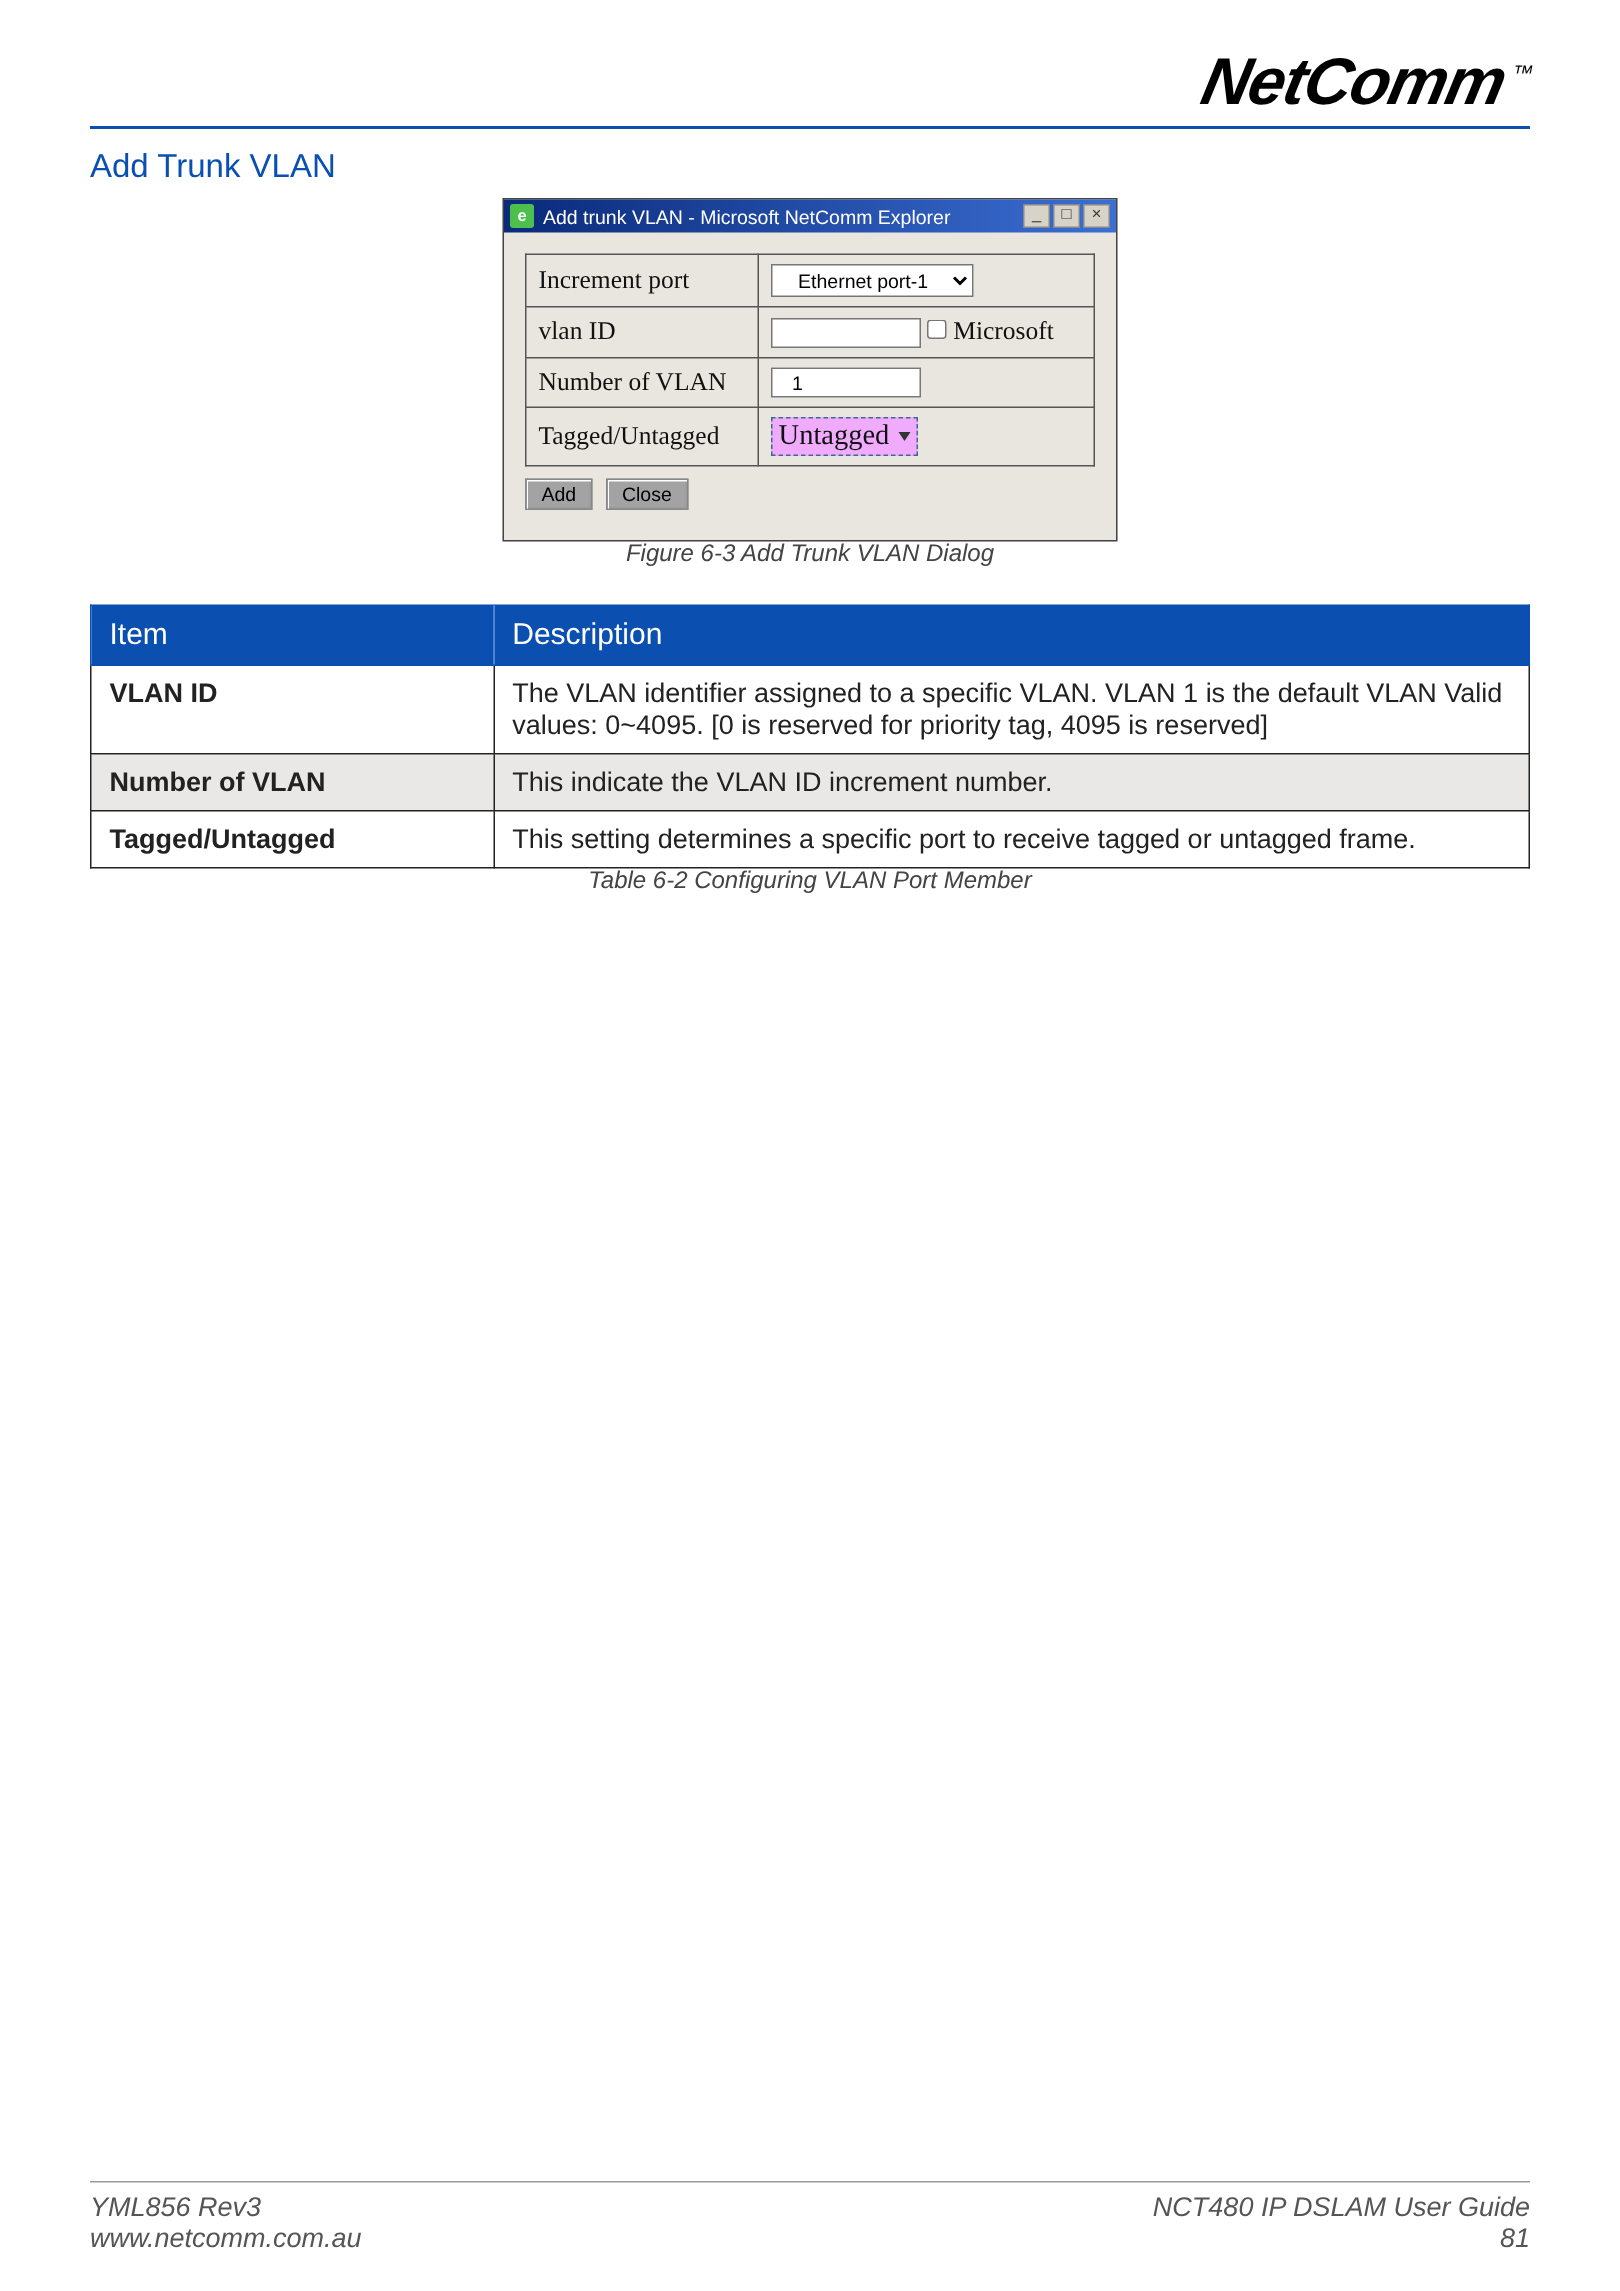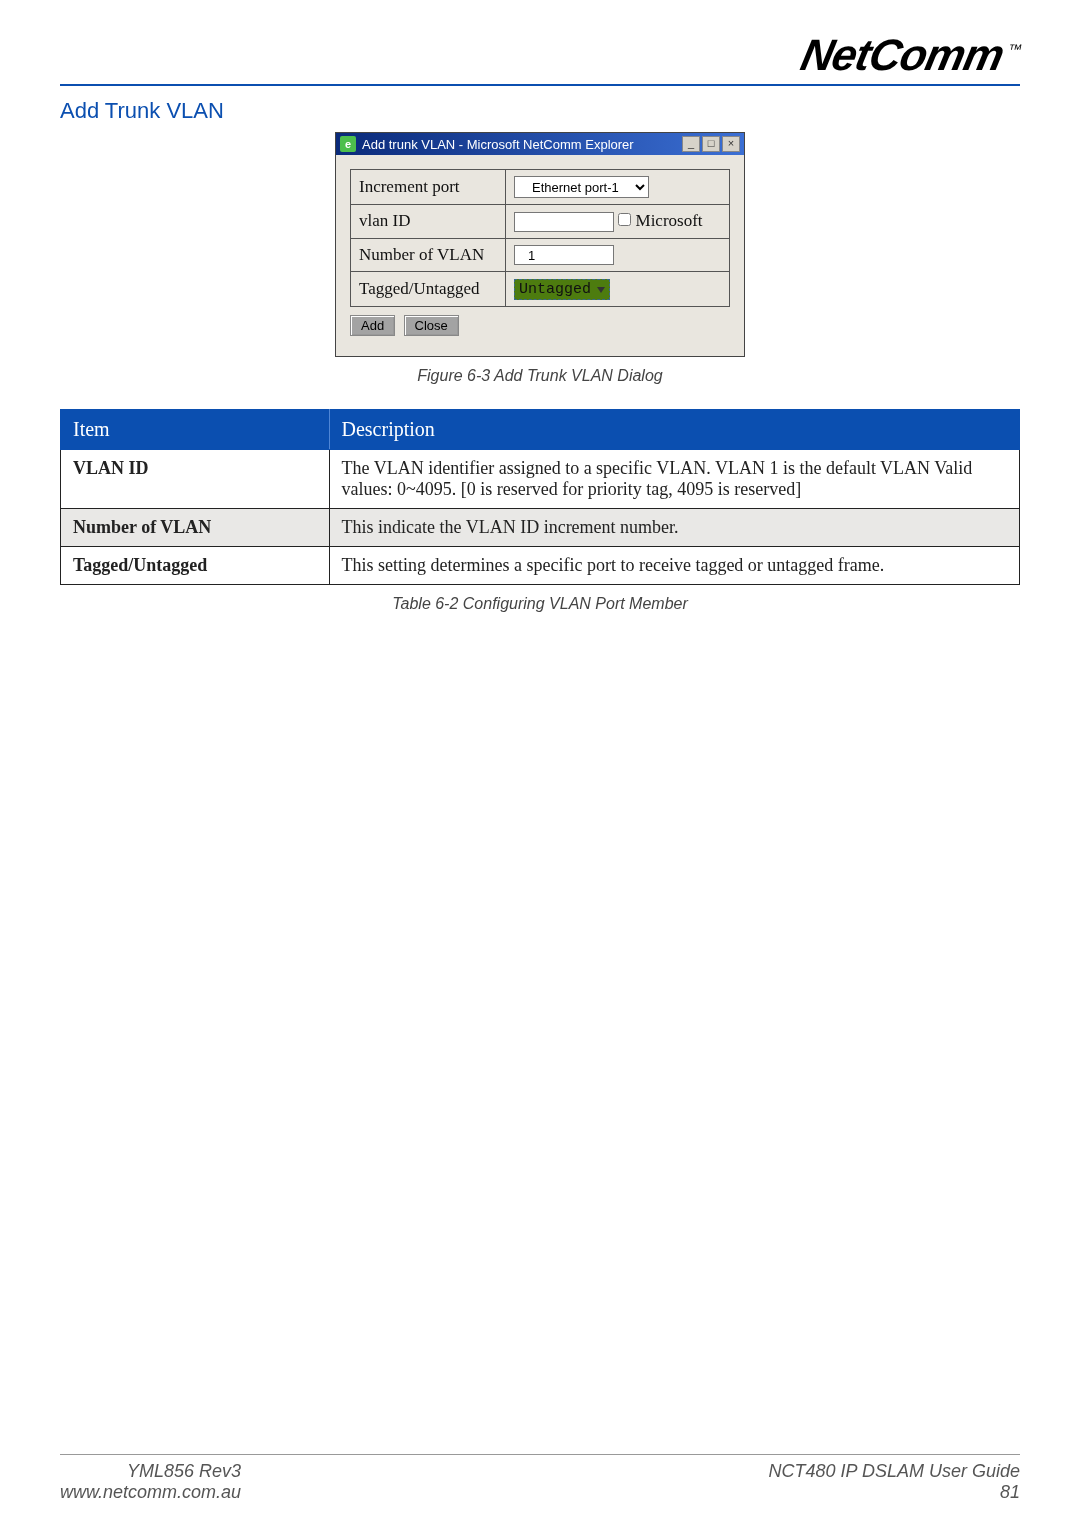--- a/index.html
+++ b/index.html
@@ -114,29 +114,27 @@
     box-shadow: inset 1px 1px 0 #fff, inset -1px -1px 0 #999;
     padding: 2px 10px;
     cursor: pointer;
     margin-right: 4px;
   }
   .figure-caption, .table-caption {
     text-align: center;
     font-style: italic;
     font-size: 16px;
     color: #444;
-    margin-top: 10px;
     margin-bottom: 24px;
     font-family: Arial, sans-serif;
   }
   .desc-table {
     width: 100%;
     border-collapse: collapse;
     font-size: 18px;
-    font-family: Liberation Serif, serif;
   }
   .desc-table th {
     background: #0b4fb0;
     color: #fff;
     text-align: left;
     font-weight: normal;
     font-size: 20px;
     padding: 8px 12px;
     border: 1px solid #0b4fb0;
   }
@@ -158,30 +156,29 @@
     bottom: 24px;
     left: 60px; right: 60px;
     border-top: 1px solid #999;
     padding-top: 6px;
     display: flex;
     justify-content: space-between;
     font-style: italic;
     font-size: 18px;
     color: #555;
   }
-  .footer .left, .footer .right { display: flex; flex-direction: column; align-items: flex-end; }
+  .footer .left, .footer .right { display: flex; flex-direction: column; }
   .footer .right { text-align: right; }
   .sel-untagged {
     border: 1px dashed #3a6a8a;
-    background: #4d7c0f;
+    background: #f0abfc;
     padding: 1px 4px;
-    font-size: 15px;
+    font-size: 19px;
     display: inline-flex;
     align-items: center;
-    font-family: Liberation Mono, monospace;
   }
   .sel-arrow {
     display:inline-block; width:0; height:0;
     border-left:4px solid transparent;
     border-right:4px solid transparent;
     border-top:6px solid #333;
     margin-left:6px;
   }
 </style>
 </head>

